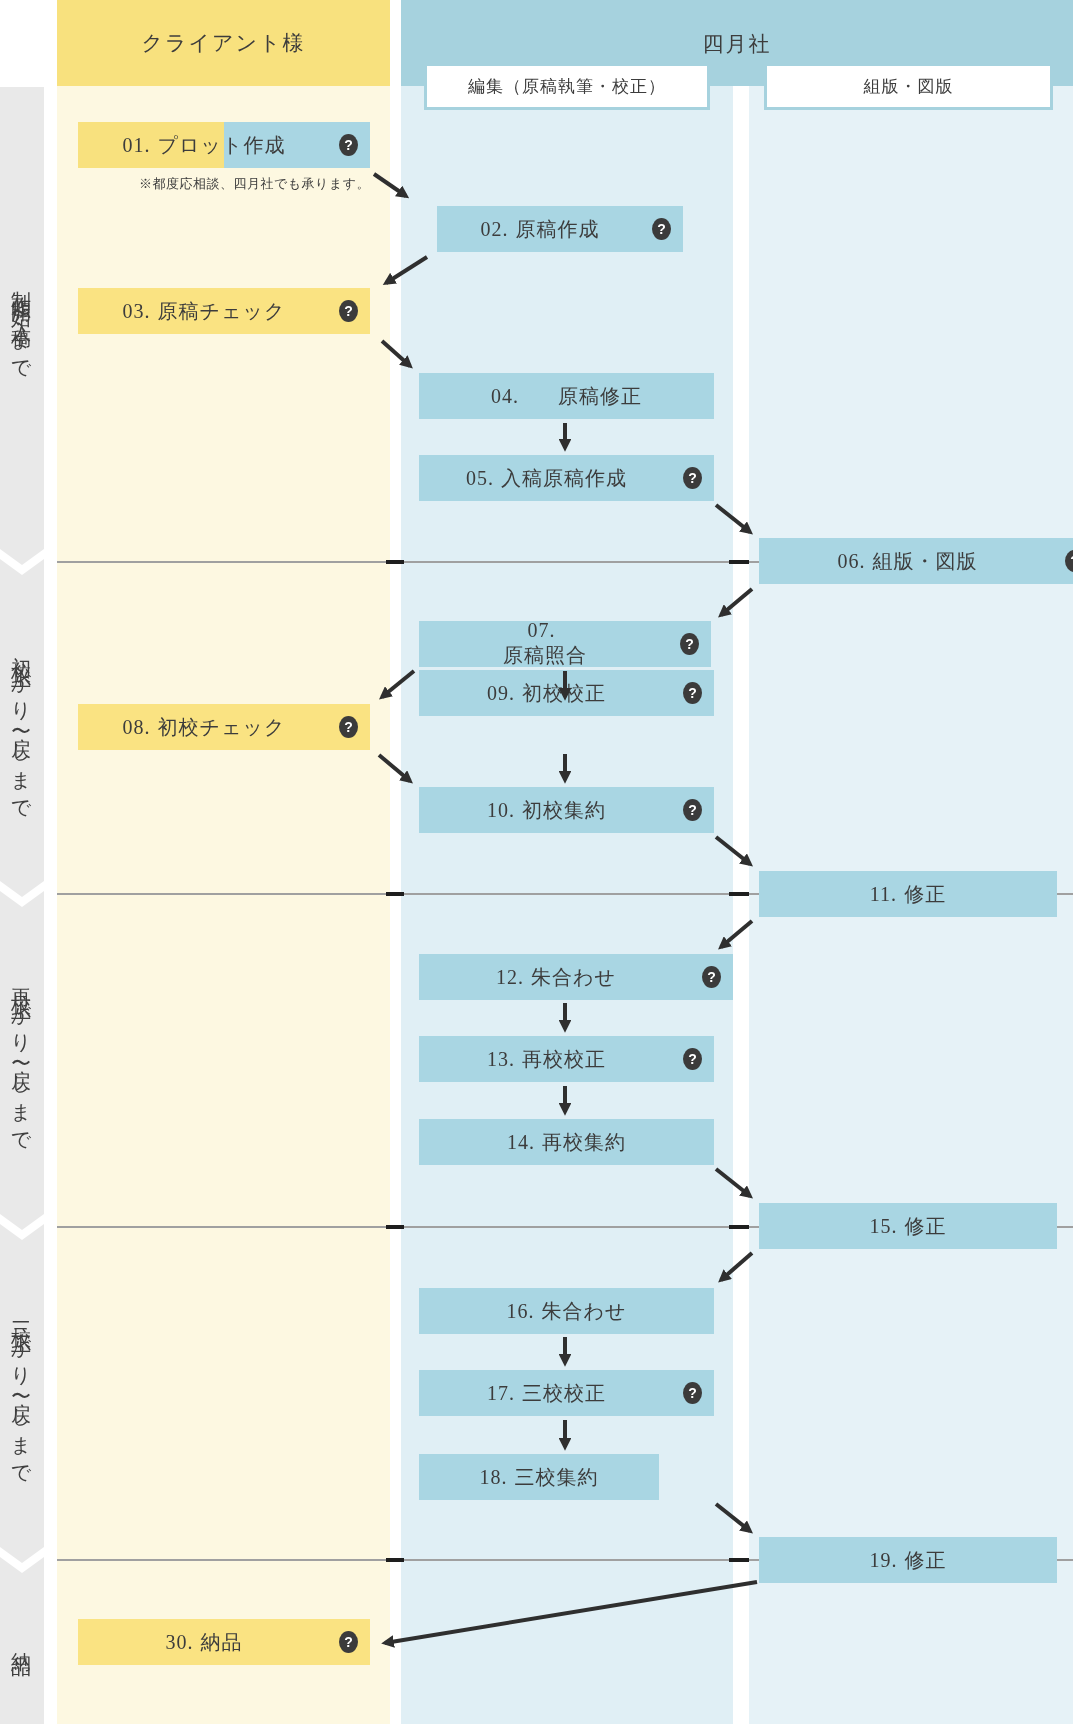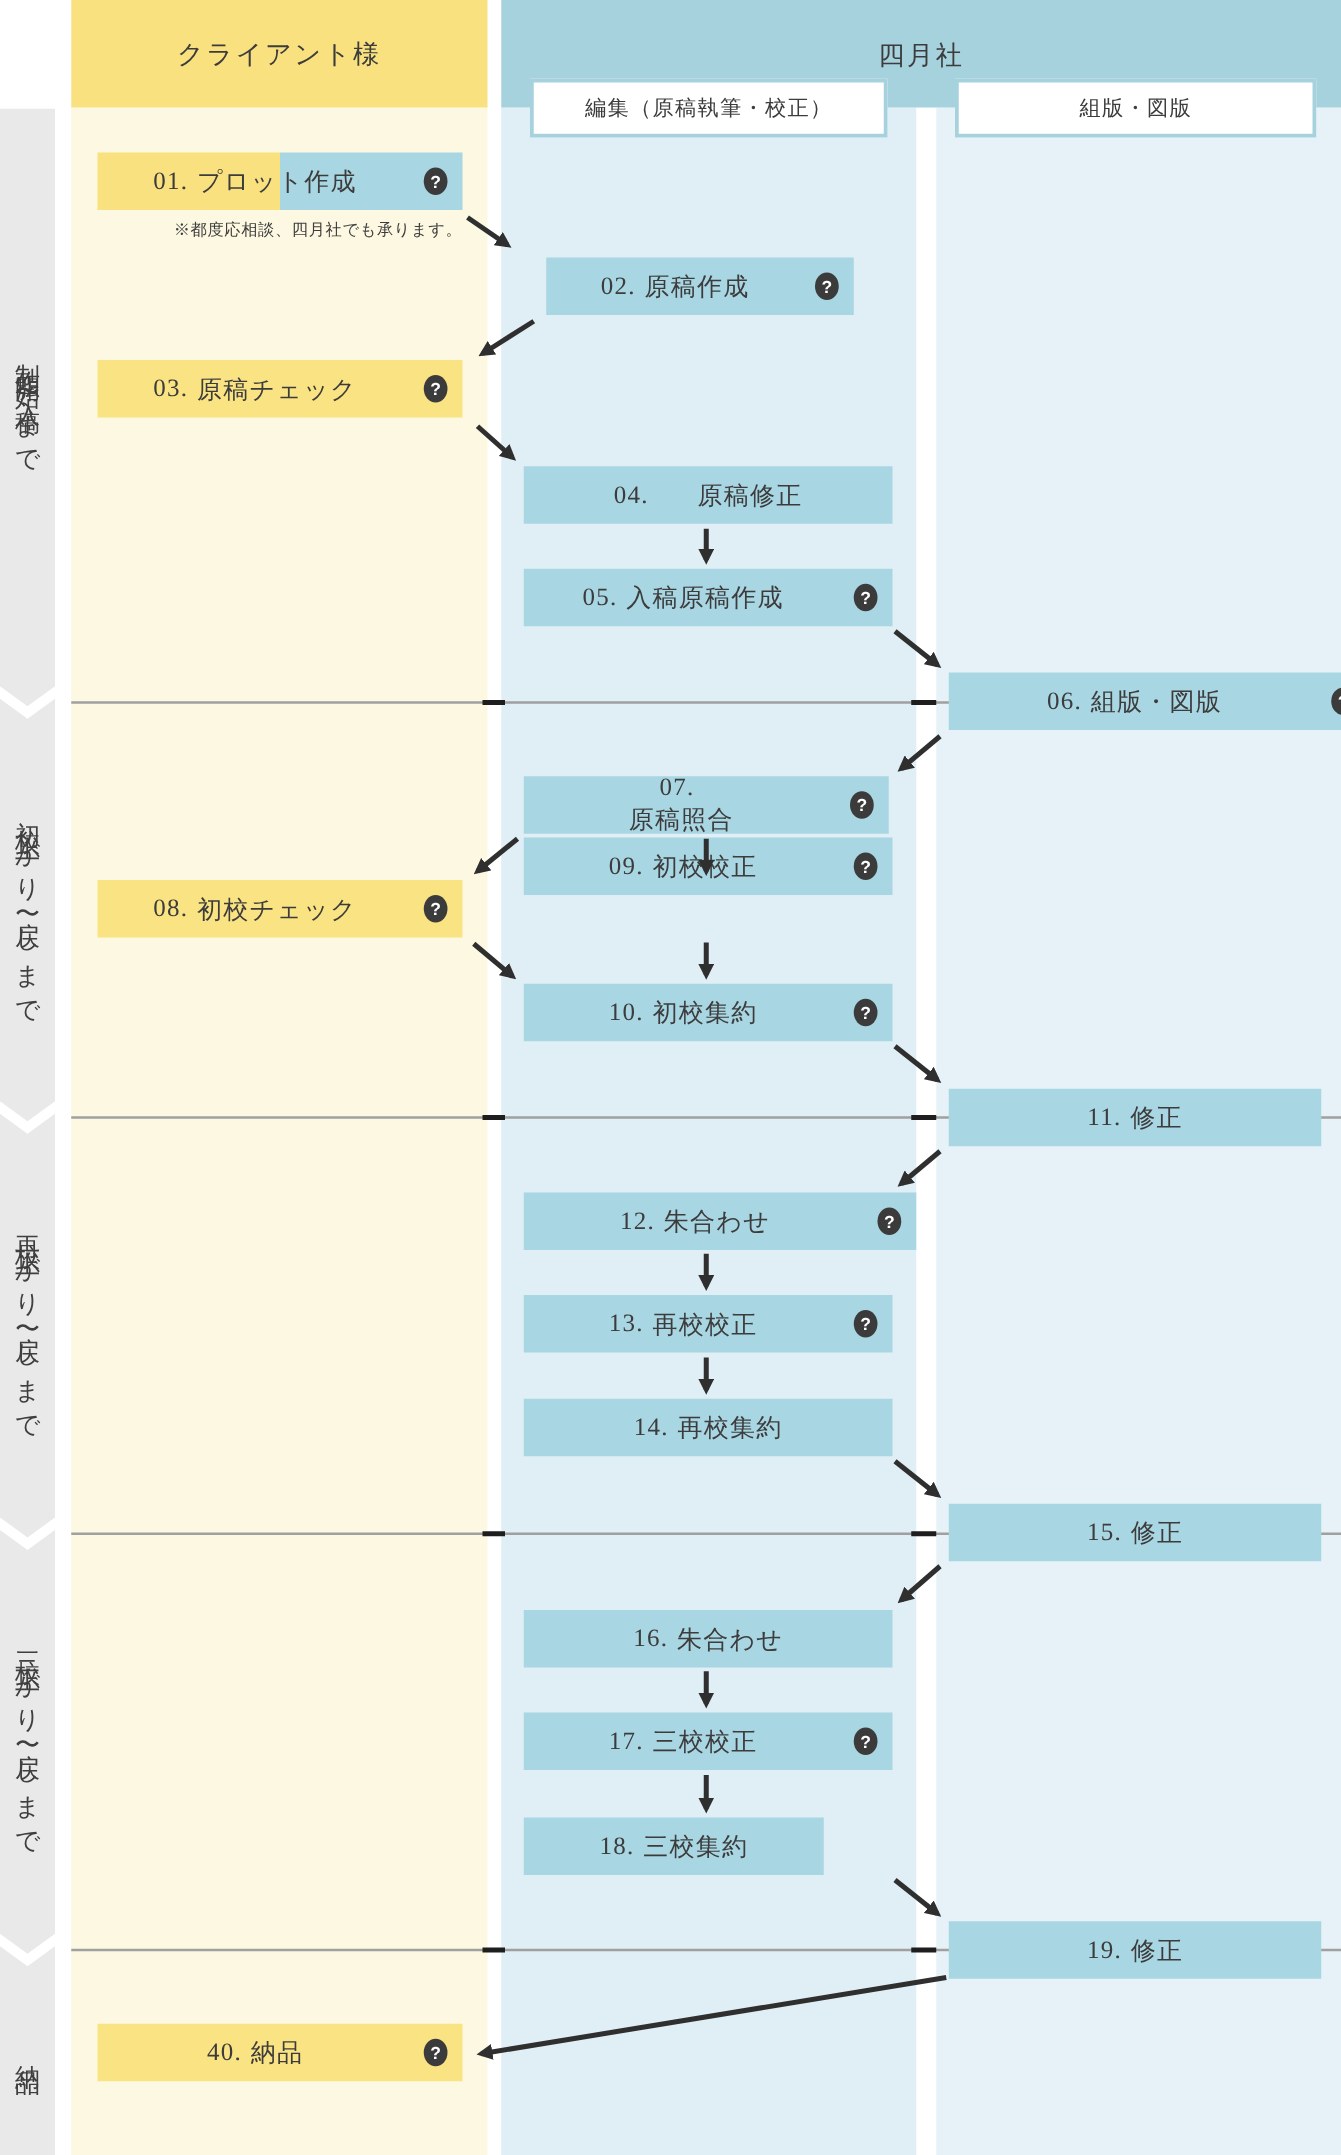--- a/index.html
+++ b/index.html
@@ -202,21 +202,21 @@
     <span class="num">18.</span>
       <span class="lbl">三校集約</span>
   </div>
 
   <div class="box blue" style="left:759px;top:1537px;width:298px;">
     <span class="num">19.</span>
       <span class="lbl">修正</span>
   </div>
 
   <div class="box yellow has-help" style="left:78px;top:1619px;width:292px;">
-    <span class="num">40.</span>
+    <span class="num">30.</span>
       <span class="lbl">納品</span>
     <span class="help">?</span>
   </div>
 
   <svg class="abs arrows" width="1073" height="1724" viewBox="0 0 1073 1724" xmlns="http://www.w3.org/2000/svg">
     <defs>
       <marker id="ah" viewBox="0 0 10 10" refX="7" refY="5" markerWidth="3.2" markerHeight="3.2" orient="auto-start-reverse">
         <path d="M0,0 L10,5 L0,10 z" fill="#2f2f2f"></path>
       </marker>
     </defs>

